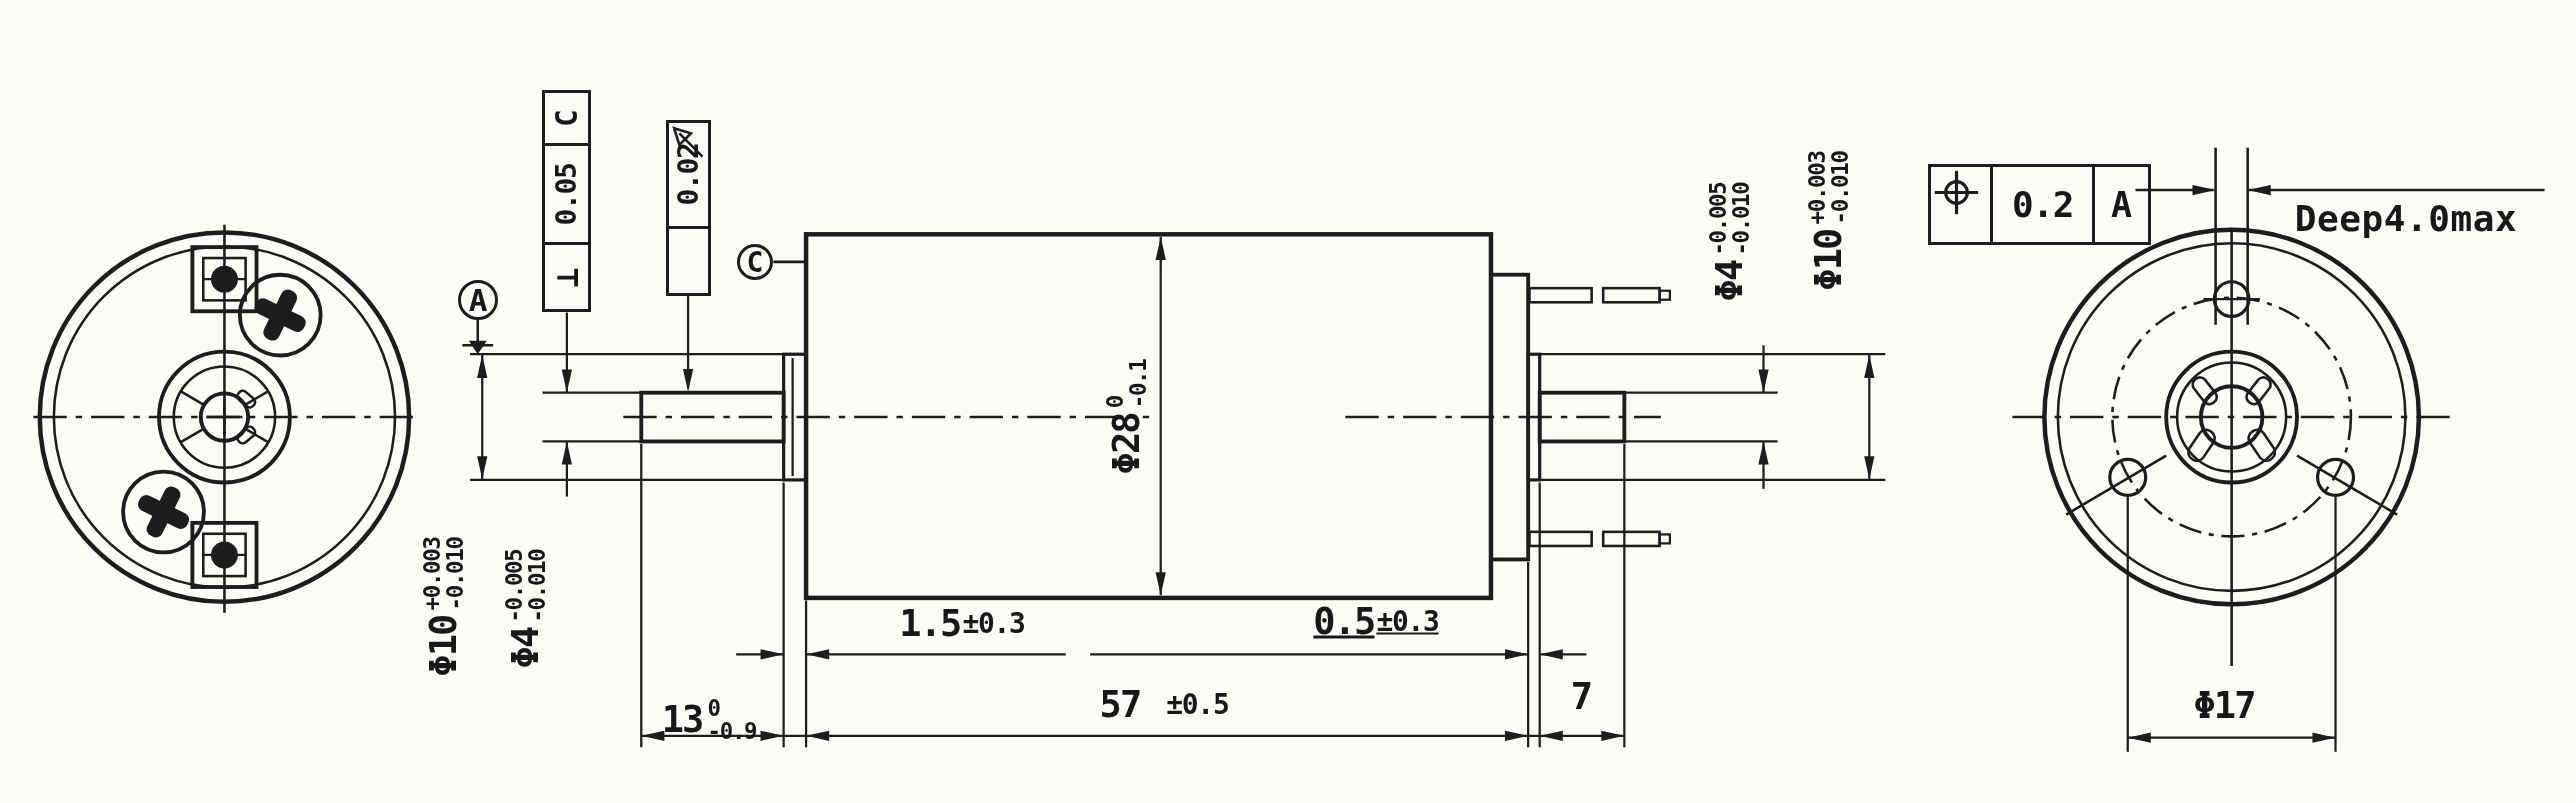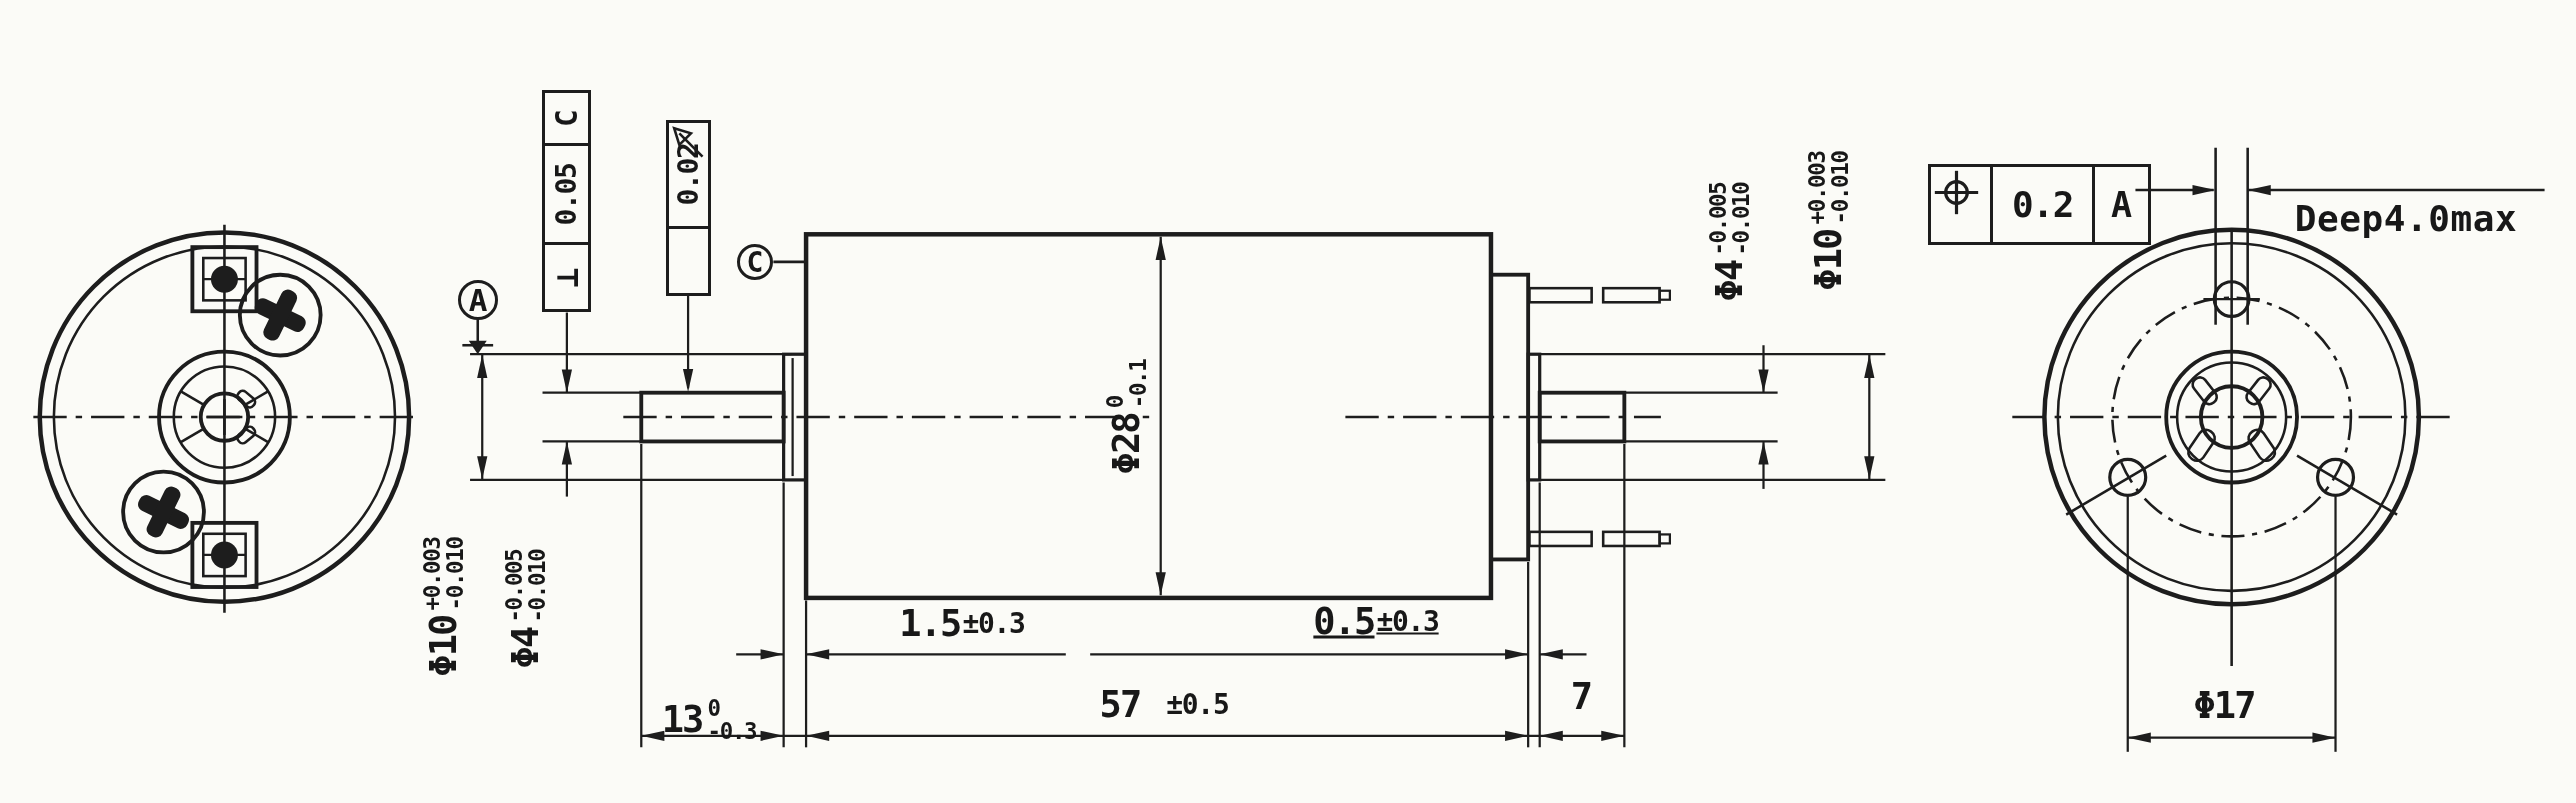--- a/index.html
+++ b/index.html
@@ -314,21 +314,21 @@
     <span class="tst">
         <span>+0.003</span>
         <span>-0.010</span>
       </span>
   </div>
 
   <div class="dim" style="left:709px;top:720px;justify-content:flex-end;">
     <span class="main">13</span>
     <span class="tst">
         <span>0</span>
-        <span>-0.3</span>
+        <span>-0.9</span>
       </span>
   </div>
 
   <div class="dim" style="left:962px;top:623px;">
     <span class="main">1.5</span>
     <span class="tin">±0.3</span>
   </div>
 
   <div class="dim" style="left:1164px;top:704px;gap:24px;">
     <span class="main">57</span>

